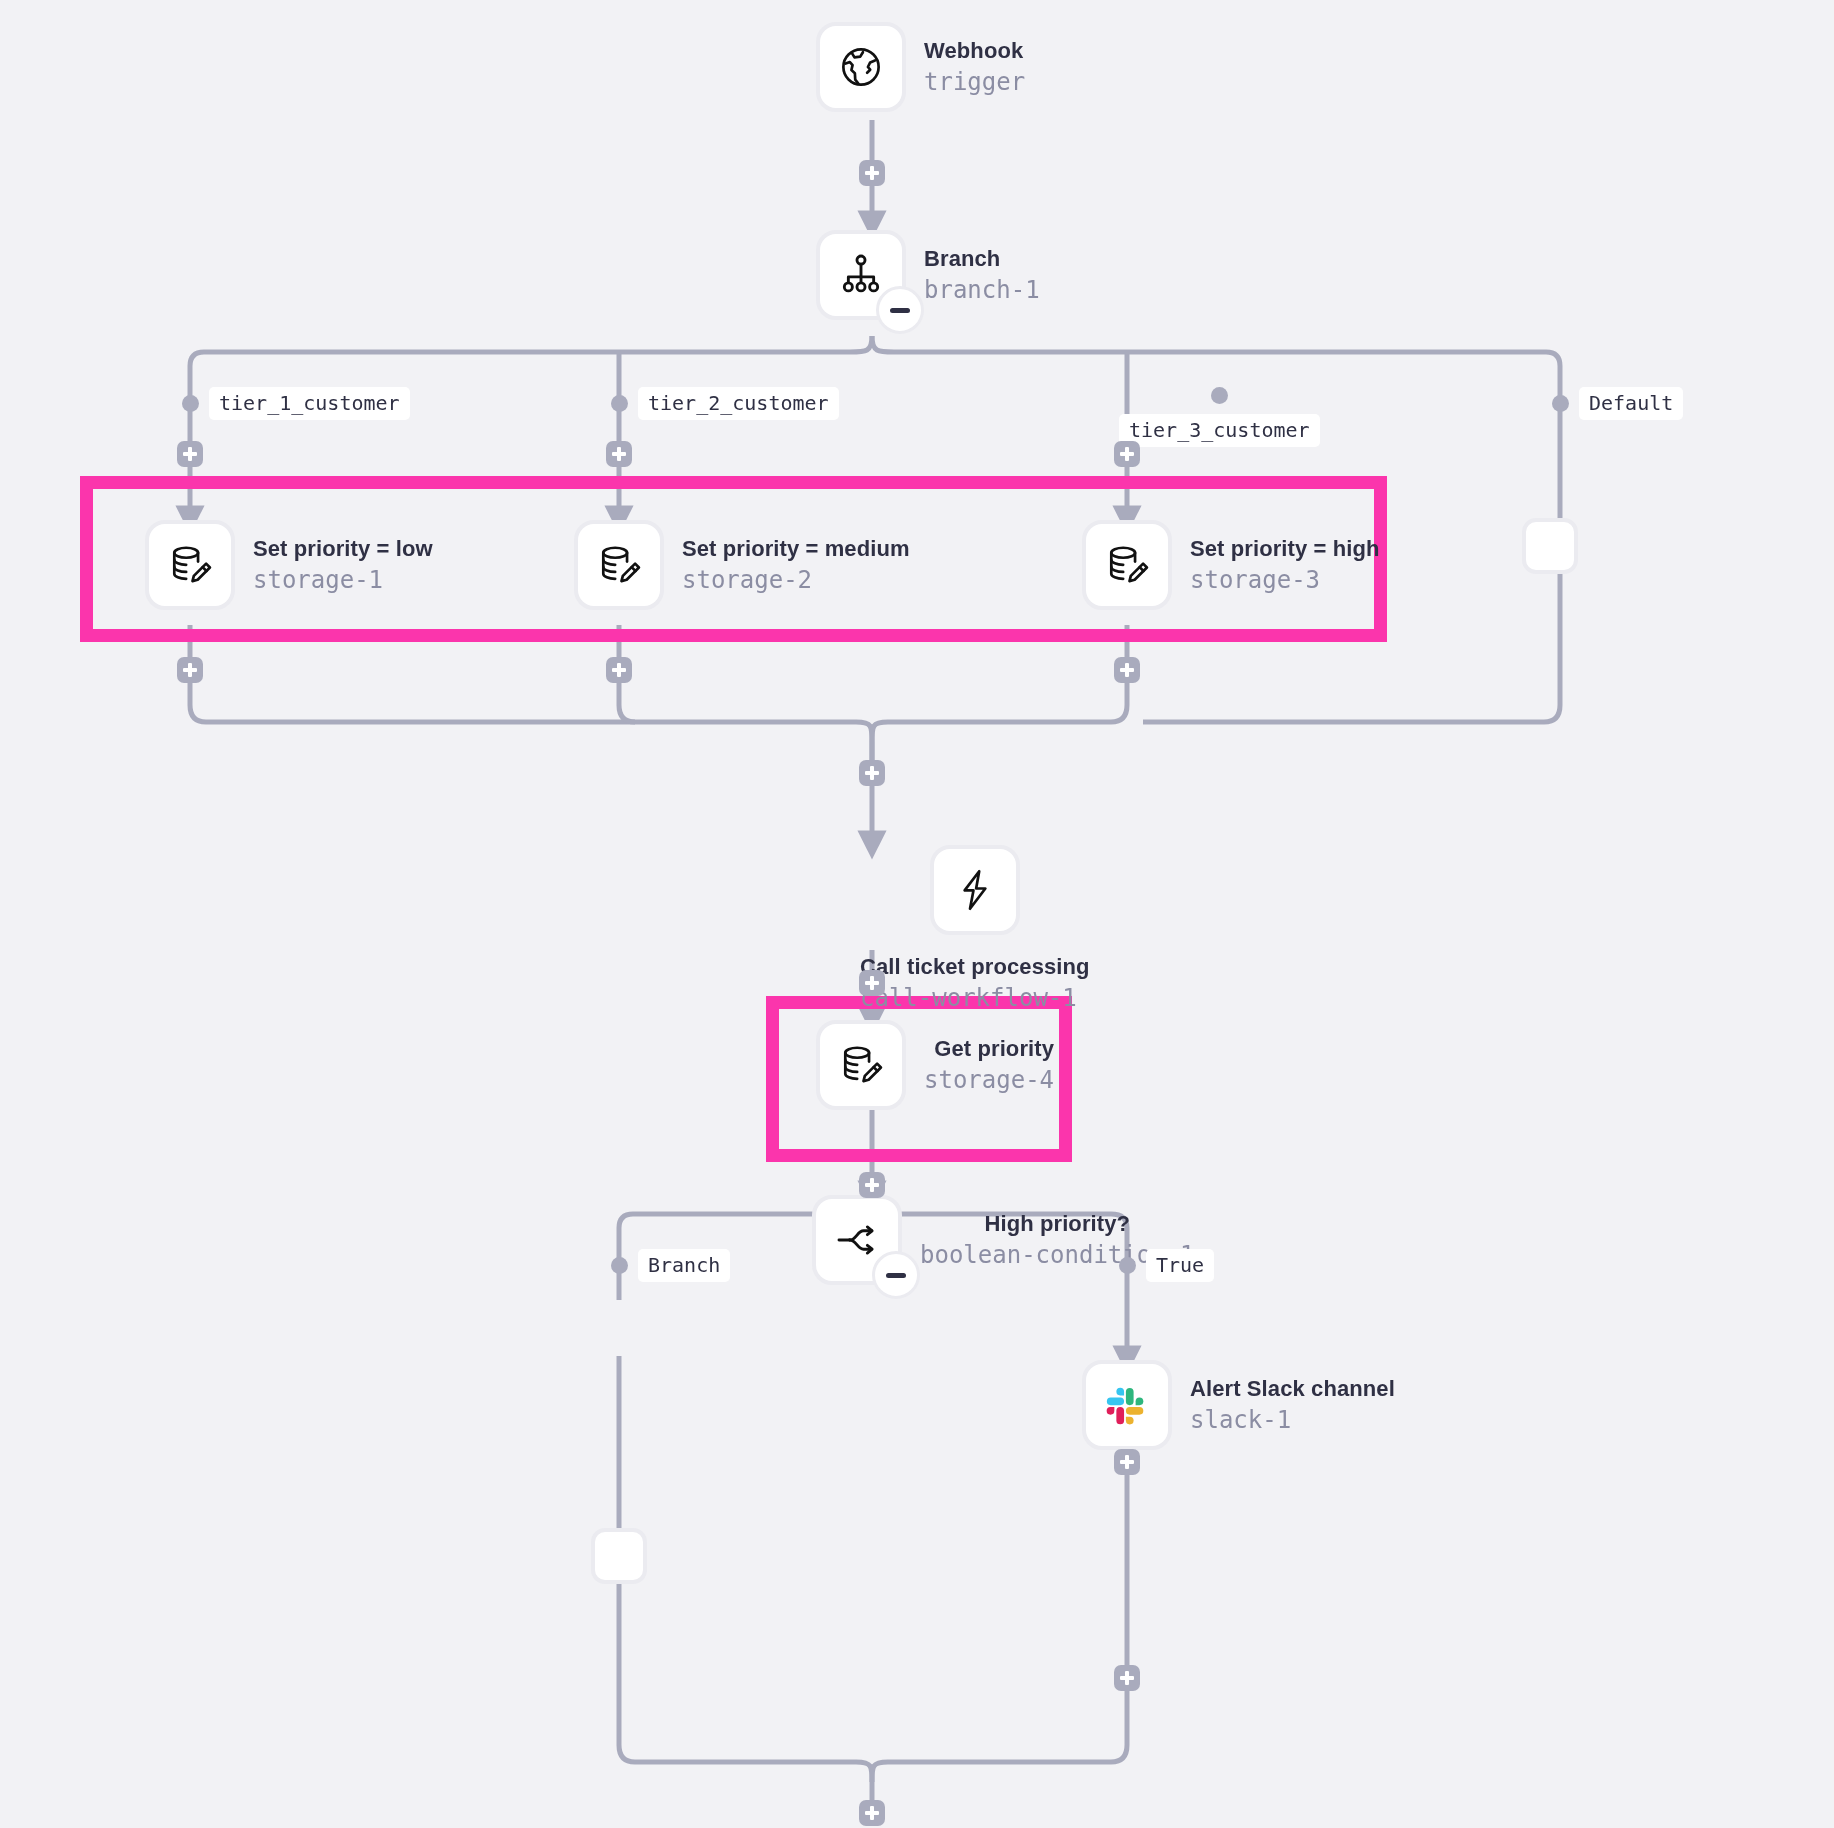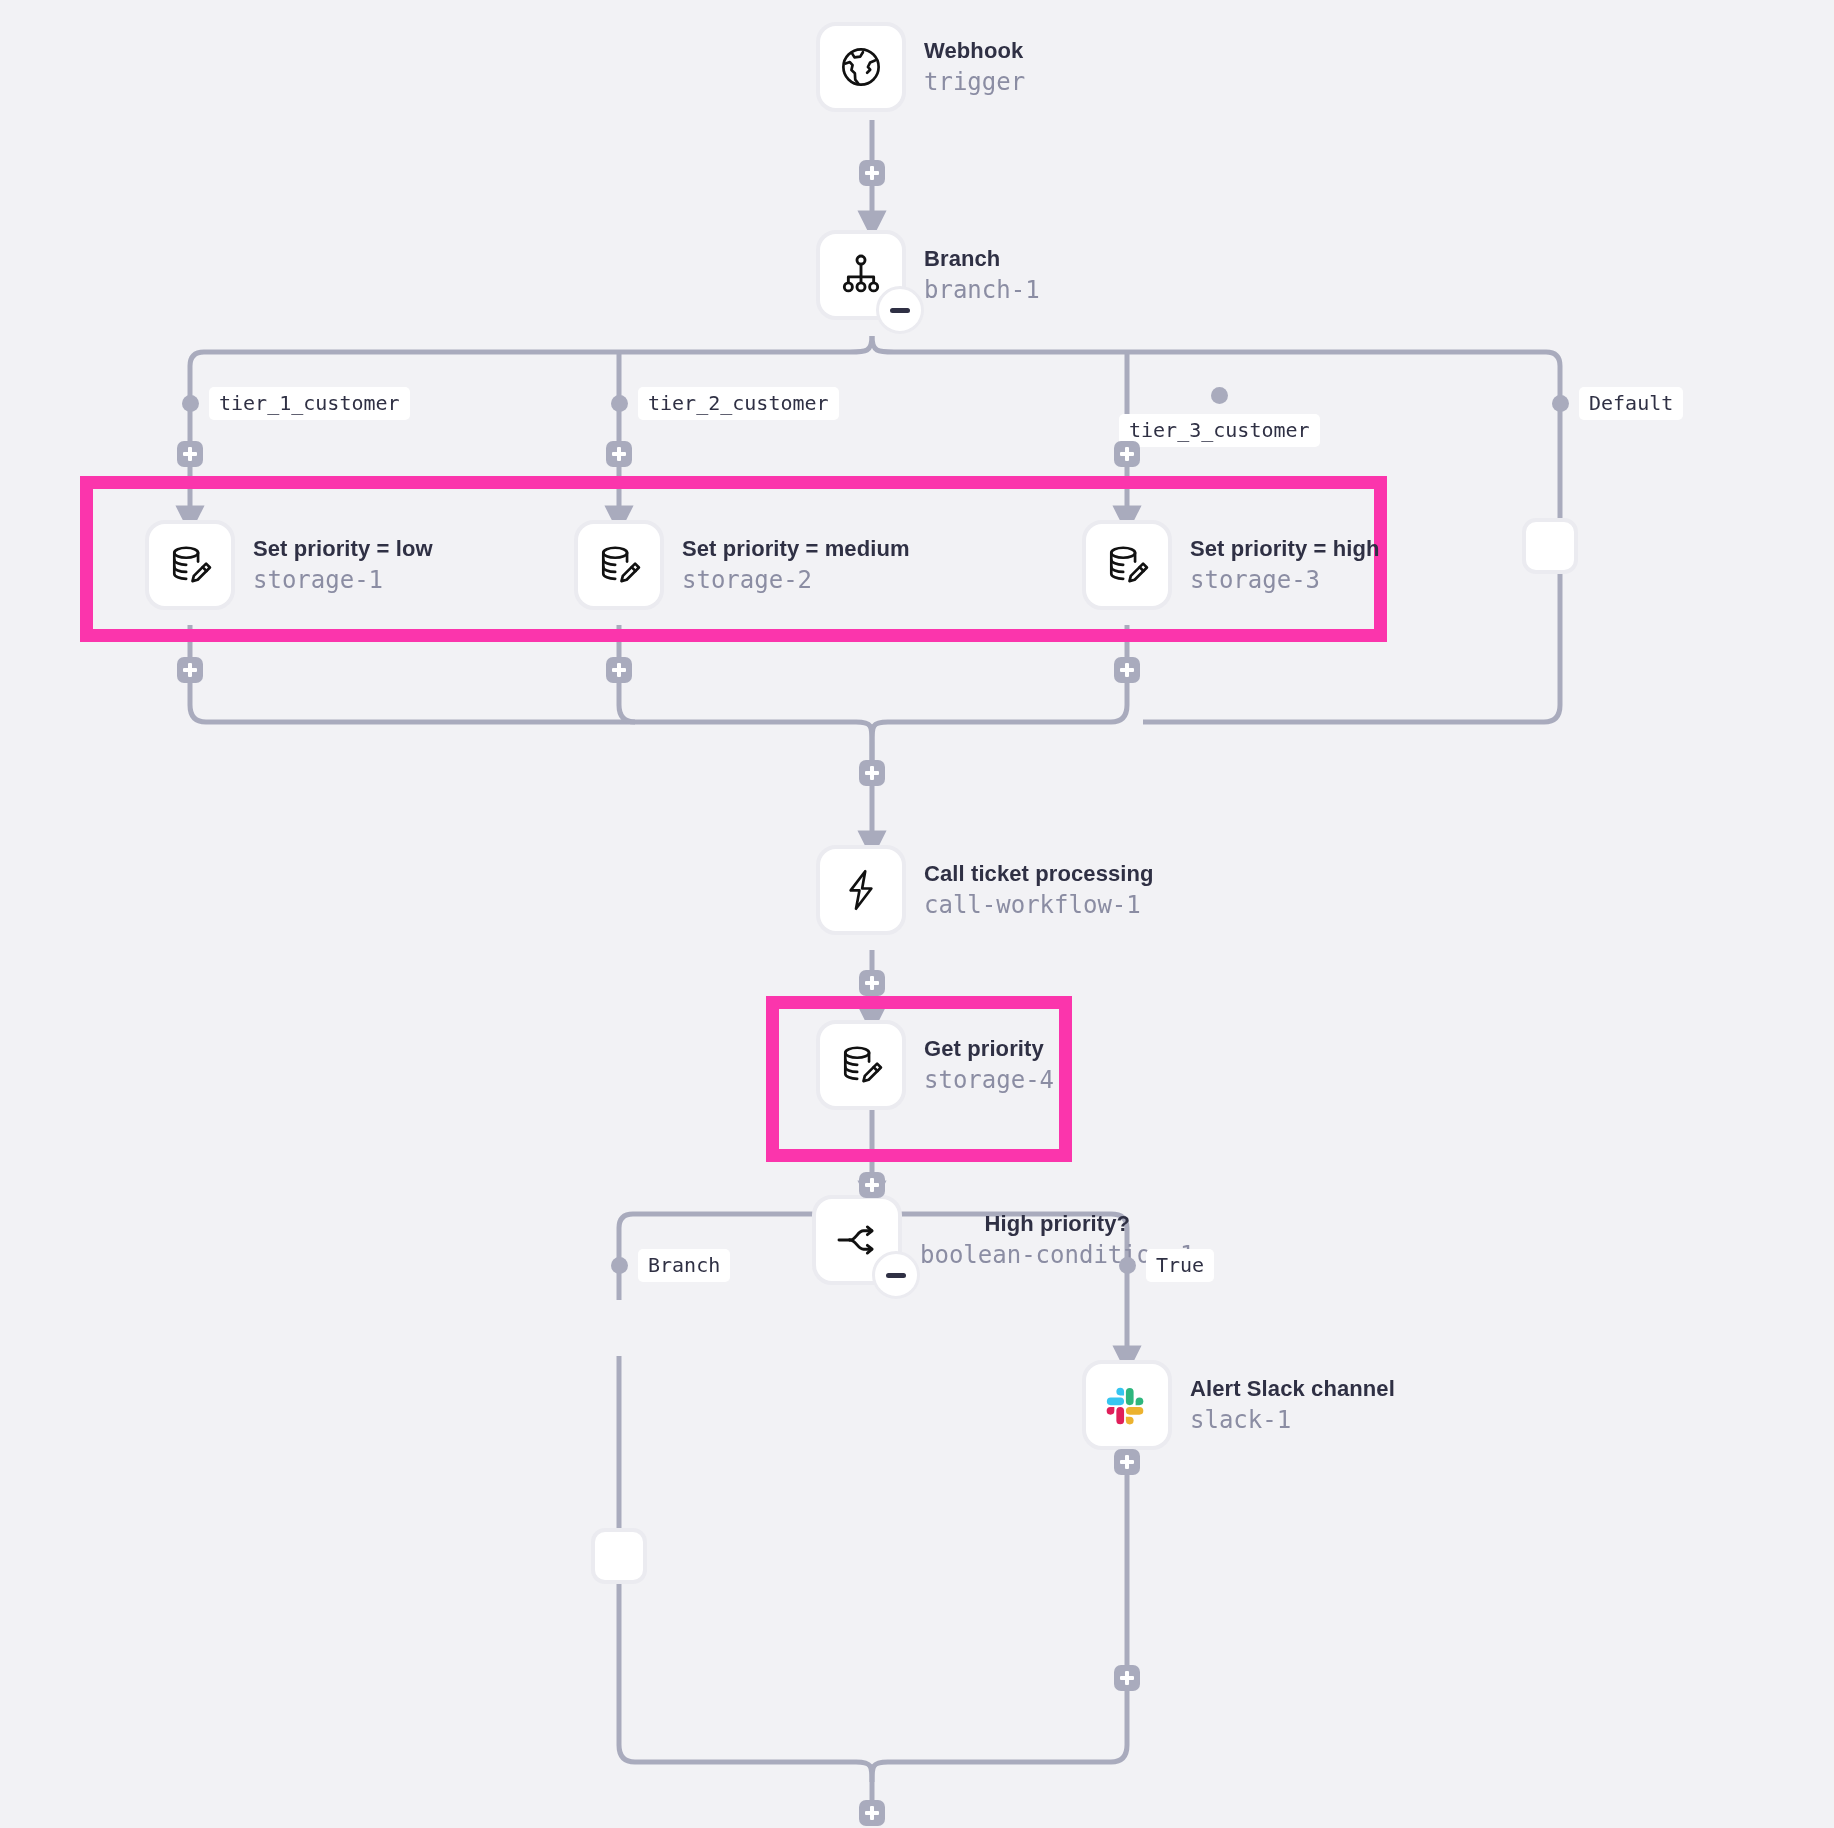--- a/index.html
+++ b/index.html
@@ -300,35 +300,35 @@
       </span>
     </div>
     <div class="labels">
       <div class="ntitle">Set priority = high</div>
       <div class="nsub">storage-3</div>
     </div>
   </div>
 
   <div class="placeholder" style="left:1522px; top:518px;"></div>
 
-  <div class="node" style="left:816px; top:845px;">
+  <div class="node" style="left:860px; top:845px;flex-direction:column;">
     <div class="tile">
       <span>
         <svg width="46" height="46" viewBox="0 0 24 24" fill="none" stroke="#111" stroke-width="1.4" stroke-linecap="round" stroke-linejoin="round">
           <path d="M14.2 2.2 L6.6 12.2 L11.2 12.2 L9.4 21.8 L17.4 11.2 L12.6 11.2 z"></path>
         </svg>
       </span>
     </div>
     <div class="labels">
       <div class="ntitle">Call ticket processing</div>
       <div class="nsub">call-workflow-1</div>
     </div>
   </div>
 
-  <div class="node" style="left:816px; top:1020px;">
+  <div class="node" style="left:816px; top:1020px;text-align:right;">
     <div class="tile">
       <span>
         <svg width="46" height="46" viewBox="0 0 24 24" fill="none" stroke="#111" stroke-width="1.4" stroke-linecap="round" stroke-linejoin="round">
           <ellipse cx="10" cy="5.6" rx="6.2" ry="2.6"></ellipse>
           <path d="M3.8 5.6 L3.8 16.6 C3.8 18.0 6.6 19.2 10 19.2"></path>
           <path d="M16.2 5.6 L16.2 10.2"></path>
           <path d="M3.8 9.3 C3.8 10.7 6.6 11.9 10 11.9"></path>
           <path d="M3.8 13.0 C3.8 14.4 6.6 15.6 10 15.6"></path>
           <path d="M20.4 11.3 L14.0 17.7 L13.3 20.4 L16.0 19.7 L22.4 13.3 z"></path>
           <path d="M18.6 13.1 L20.6 15.1"></path>

